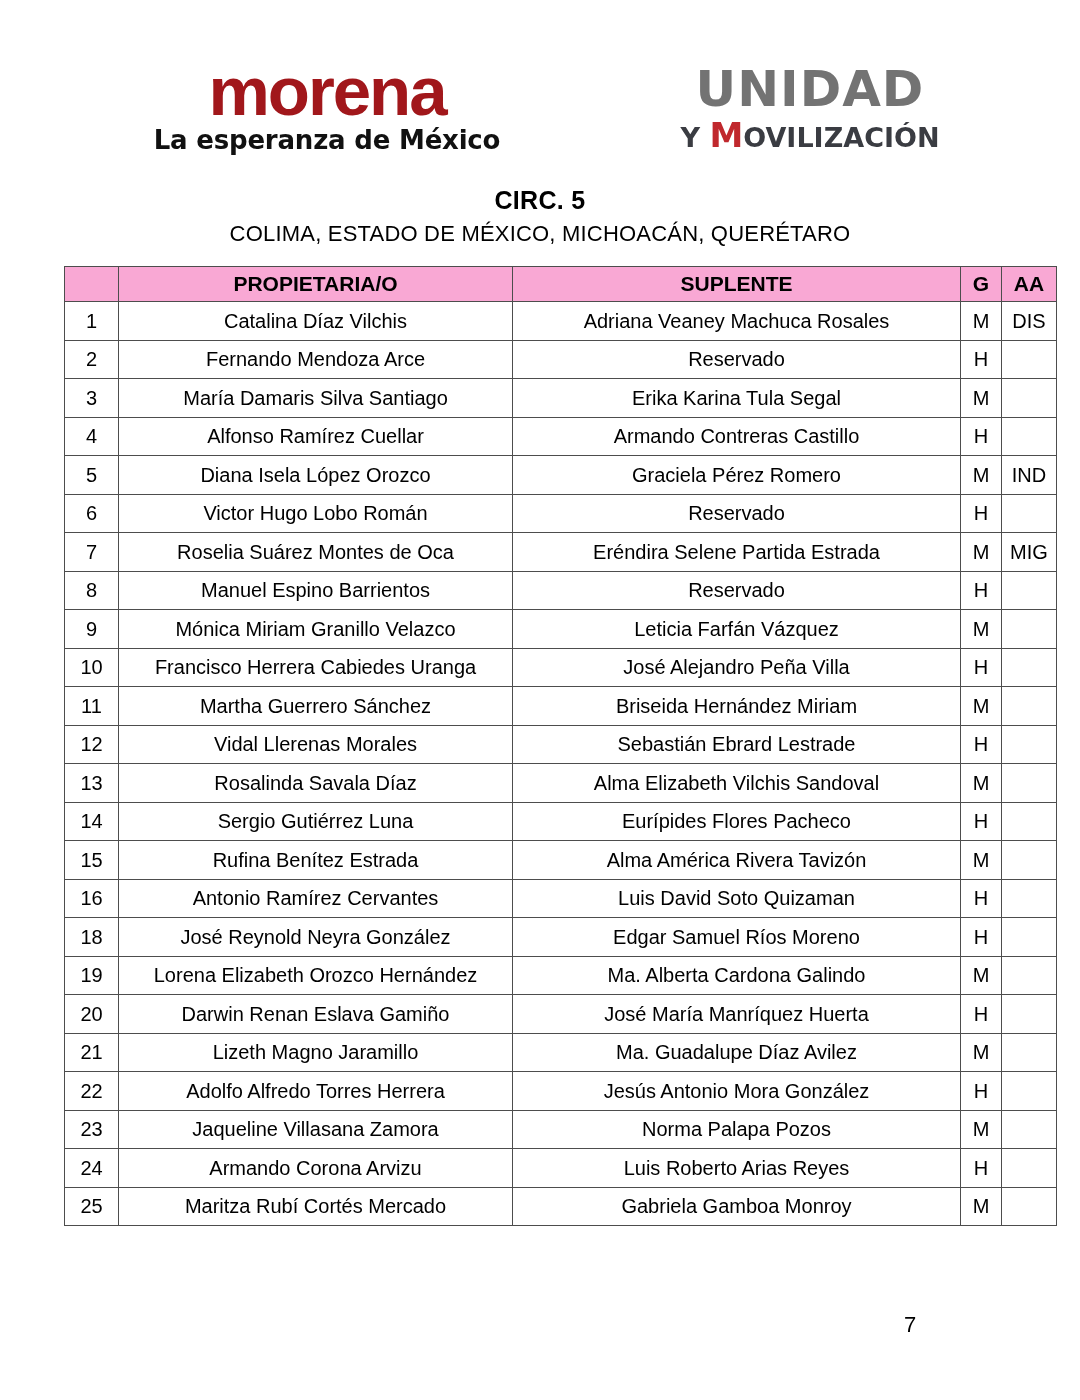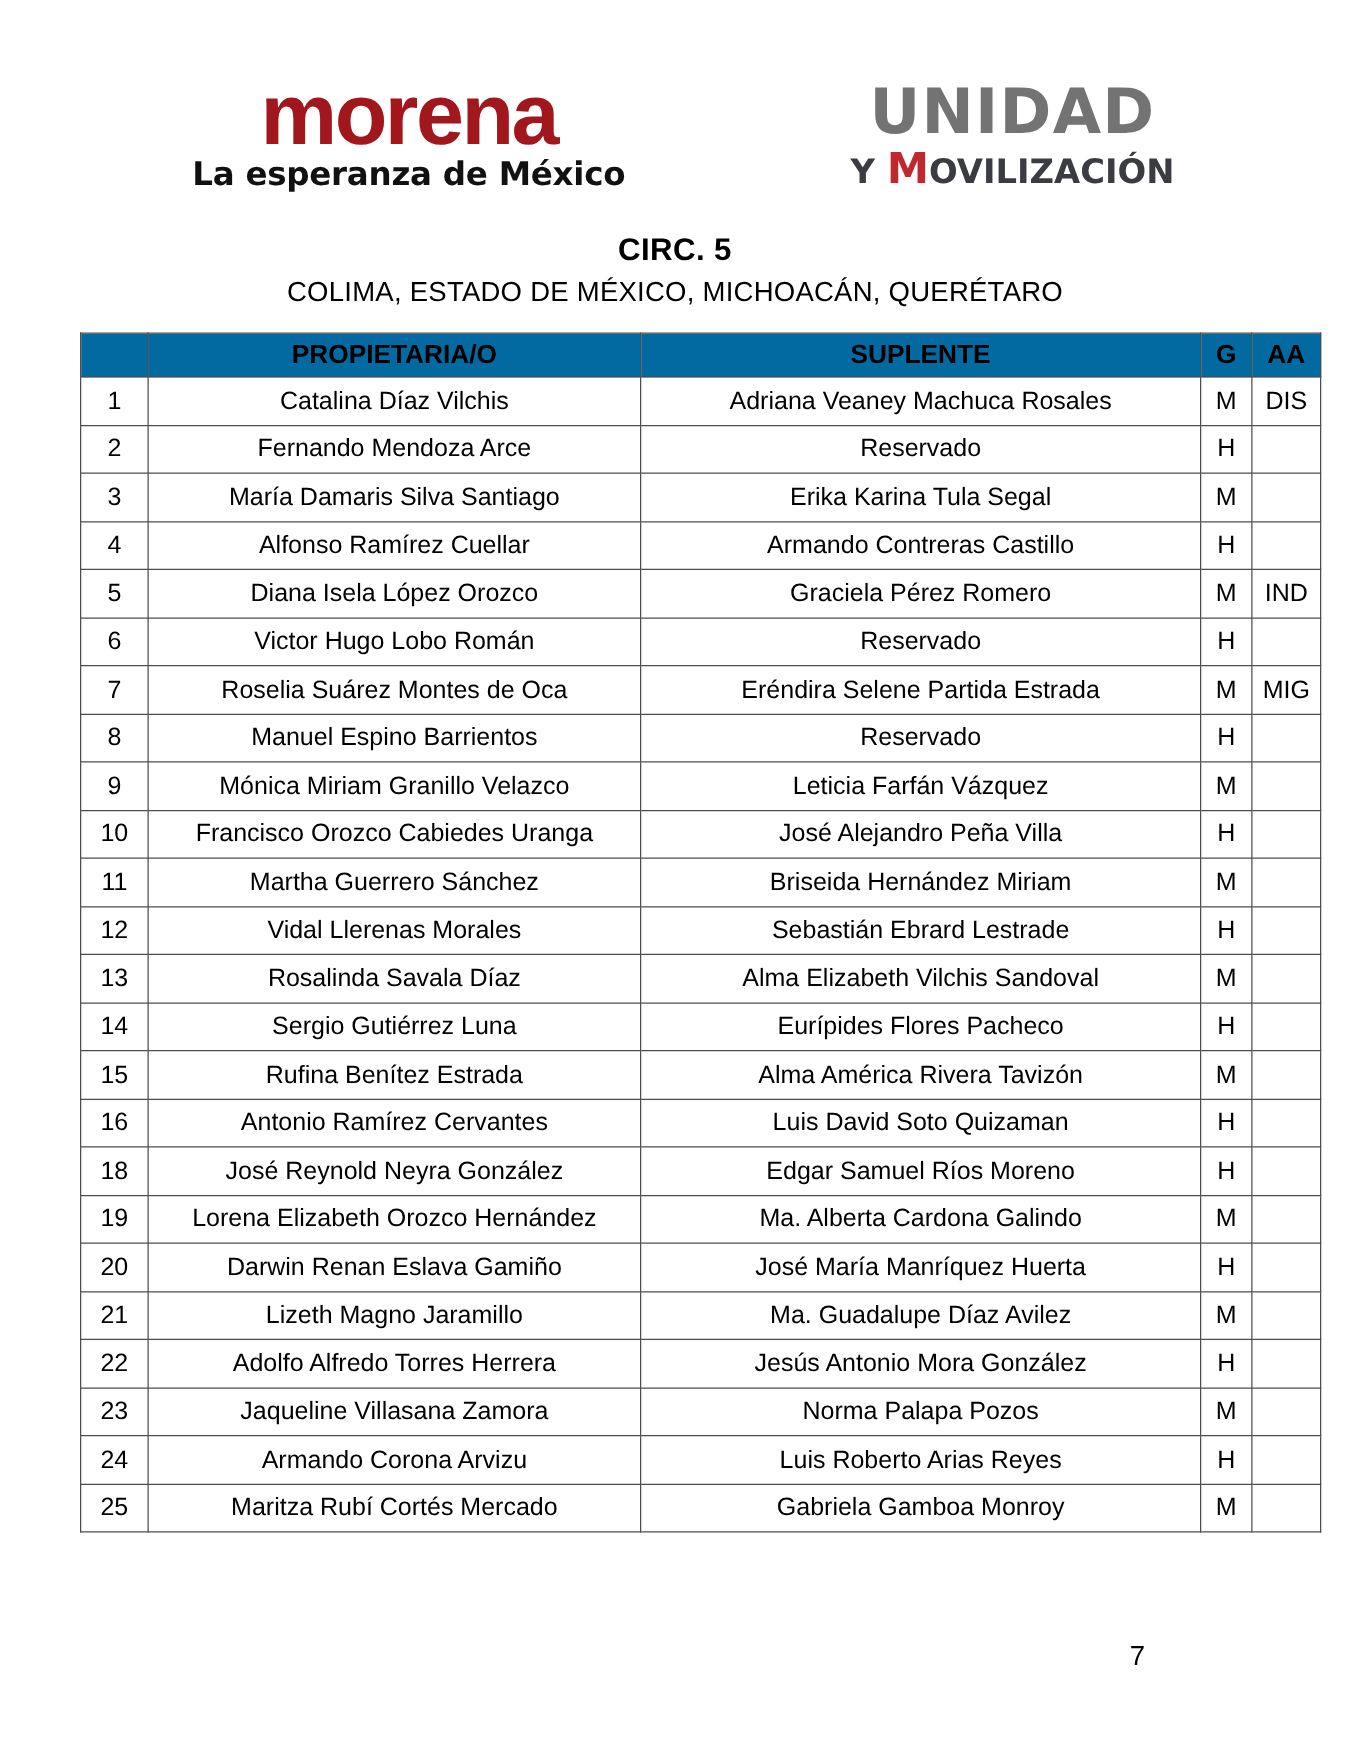--- a/index.html
+++ b/index.html
@@ -126,21 +126,21 @@
     font-size: 20px;
     text-align: center;
     vertical-align: middle;
     padding: 0;
     height: 37.5px;
     line-height: 1.1;
     color: #000000;
     background: #ffffff;
   }
   table.listing thead th {
-    background: #0369a1;
+    background: #f9a8d4;
     font-weight: bold;
     font-size: 21px;
     height: 34px;
   }
   
   .col-num   { width: 54px; }
   .col-prop  { width: 394px; }
   .col-sup   { width: 448px; }
   .col-g     { width: 41px; }
   .col-aa    { width: 55px; }
@@ -265,21 +265,21 @@
         </tr>
         <tr>
           <td class="cell-num">9</td>
           <td class="cell-prop">Mónica Miriam Granillo Velazco</td>
           <td class="cell-sup">Leticia Farfán Vázquez</td>
           <td class="cell-g">M</td>
           <td class="cell-aa"></td>
         </tr>
         <tr>
           <td class="cell-num">10</td>
-          <td class="cell-prop">Francisco Orozco Cabiedes Uranga</td>
+          <td class="cell-prop">Francisco Herrera Cabiedes Uranga</td>
           <td class="cell-sup">José Alejandro Peña Villa</td>
           <td class="cell-g">H</td>
           <td class="cell-aa"></td>
         </tr>
         <tr>
           <td class="cell-num">11</td>
           <td class="cell-prop">Martha Guerrero Sánchez</td>
           <td class="cell-sup">Briseida Hernández Miriam</td>
           <td class="cell-g">M</td>
           <td class="cell-aa"></td>

